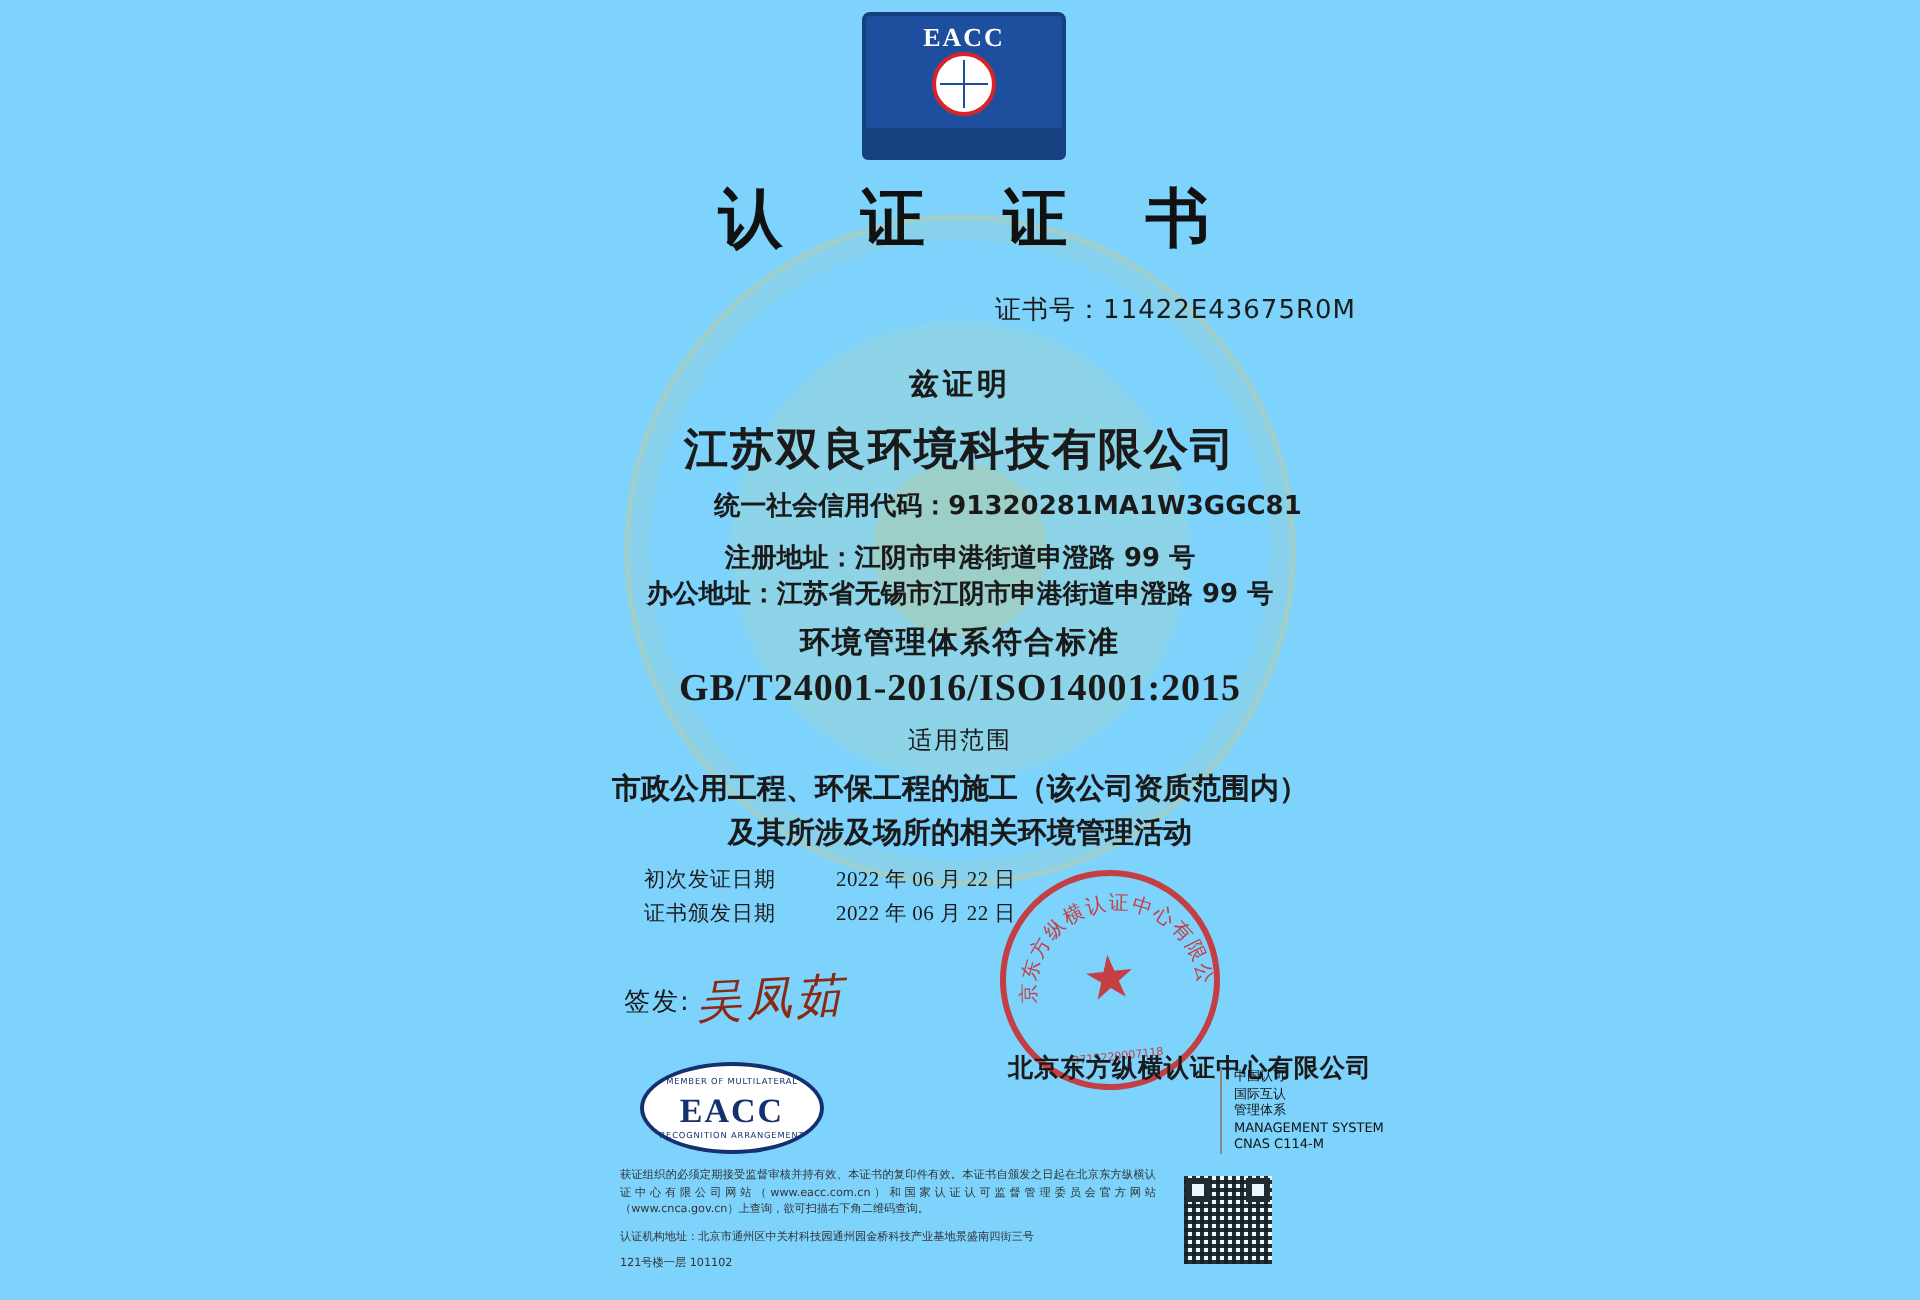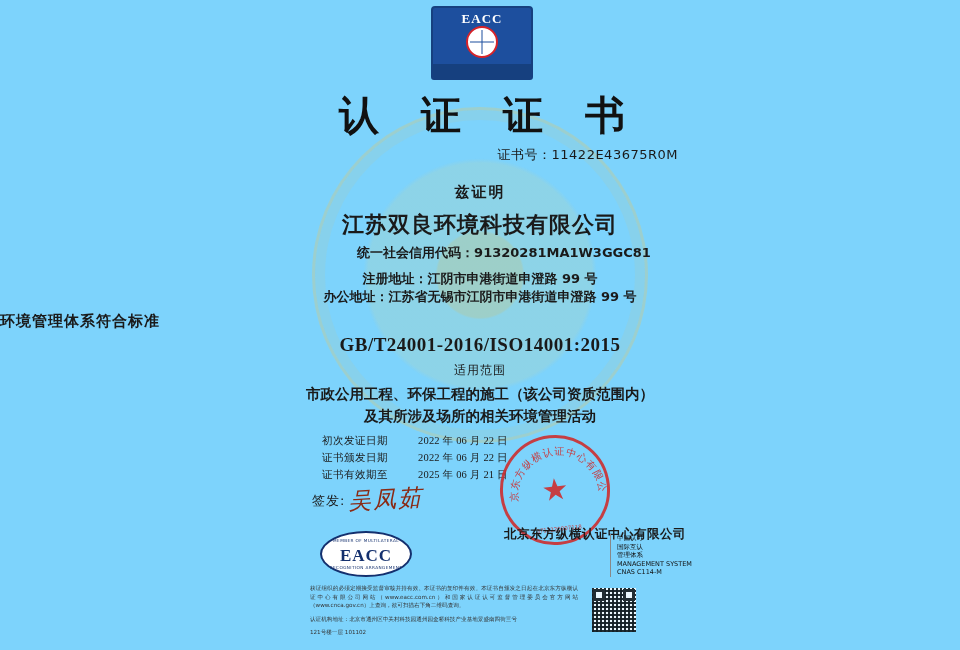--- a/index.html
+++ b/index.html
@@ -135,21 +135,21 @@
     white-space: nowrap;
   }
 
   
   .cert-title {
     position: absolute;
     top: 88px;
     left: 4px;
     right: 0;
     text-align: center;
-    font-size: 40px;
+    font-size: 32px;
     font-weight: bold;
     letter-spacing: 14px;
     color: #111111;
     font-family: "DejaVu Sans", "Liberation Sans", sans-serif;
     text-indent: 14px;
   }
 
   .cert-number {
     position: absolute;
     top: 146px;
@@ -196,20 +196,21 @@
     font-size: 13px;
     font-weight: bold;
   }
   .addr-1 { top: 270px; }
   .addr-2 { top: 288px; }
 
   .standard-head {
     position: absolute;
     top: 312px;
     left: 0; right: 0;
+    text-align: center;
     font-size: 15px;
     font-weight: bold;
     letter-spacing: 1px;
   }
   .standard-code {
     position: absolute;
     top: 334px;
     left: 0; right: 0;
     text-align: center;
     font-size: 19px;
@@ -478,24 +479,20 @@
 
     <div class="dates">
       <div class="date-row">
         <span class="date-label">初次发证日期</span>
         <span class="date-value">2022 年 06 月 22 日</span>
       </div>
       <div class="date-row">
         <span class="date-label">证书颁发日期</span>
         <span class="date-value">2022 年 06 月 22 日</span>
       </div>
-      <div class="date-row">
-        <span class="date-label">证书有效期至</span>
-        <span class="date-value">2025 年 06 月 21 日</span>
-      </div>
     </div>
 
     <div class="sign-label">签发:</div>
     <div class="sign-name">吴凤茹</div>
 
     <div class="red-seal">
       <svg class="seal-arc" viewBox="0 0 110 110">
         <defs>
           <path id="arcpath" d="M 14,58 A 41,41 0 1 1 96,58" fill="none"></path>
         </defs>

